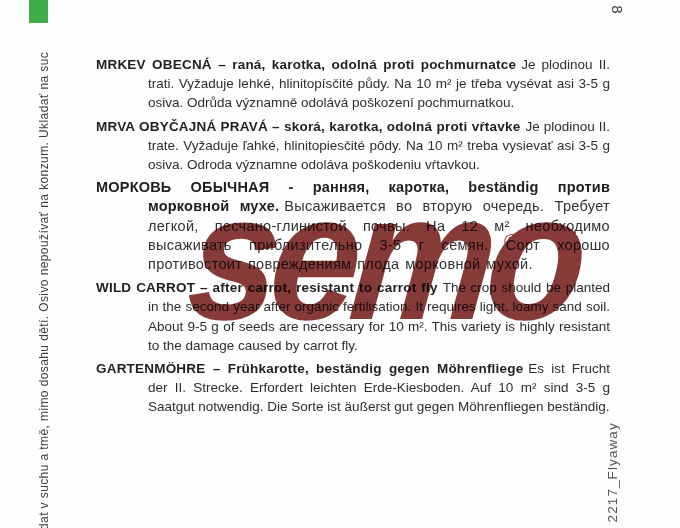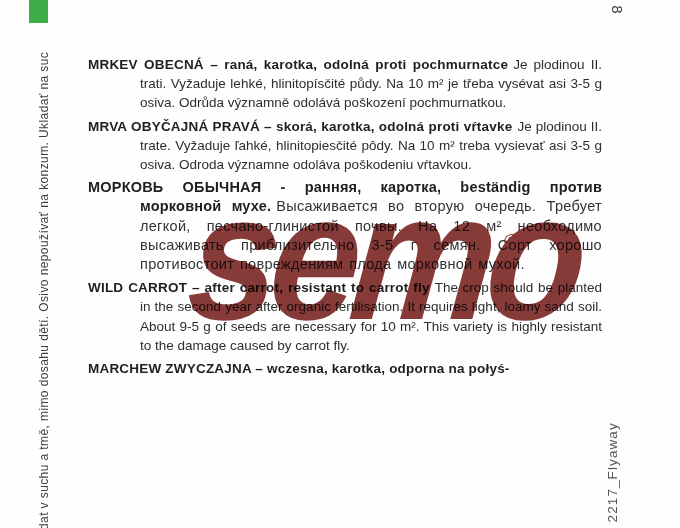--- a/index.html
+++ b/index.html
@@ -33,21 +33,21 @@
     font-size:13.5px;letter-spacing:1.1px;color:#555;
   }
   
   .page-number{
     position:absolute;left:608px;top:1px;width:18px;
     font-size:15px;color:#3a3a3a;text-align:center;
     transform:rotate(90deg);
   }
   
   .content{
-    position:absolute;left:88px;top:55px;width:514px;
+    position:absolute;left:96px;top:55px;width:514px;
   }
   .entry{
     margin:0 0 4px 0;
     padding-left:52px;text-indent:-52px;
     text-align:justify;
     font-size:13.5px;line-height:19.2px;
     color:#2e2e2e;
   }
   .entry b{
     font-weight:700;color:#1f1f1f;letter-spacing:0.2px;margin-right:5px;
@@ -93,22 +93,22 @@
   <main class="content">
 
     <p class="entry"><b>MRKEV OBECNÁ – raná, karotka, odolná proti pochmurnatce</b><span>Je plodinou II. trati. Vyžaduje lehké, hlinitopísčité půdy. Na 10 m² je třeba vysévat asi 3-5 g osiva. Odrůda významně odolává poškození pochmurnatkou.</span></p>
 
     <p class="entry"><b>MRVA OBYČAJNÁ PRAVÁ – skorá, karotka, odolná proti vŕtavke</b><span>Je plodinou II. trate. Vyžaduje ľahké, hlinitopiesčité pôdy. Na 10 m² treba vysievať asi 3-5 g osiva. Odroda významne odoláva poškodeniu vŕtavkou.</span></p>
 
     <p class="entry entry-ru"><b>МОРКОВЬ ОБЫЧНАЯ - ранняя, каротка, beständig против морковной мухе.</b><span>Высаживается во вторую очередь. Требует легкой, песчано-глинистой почвы. На 12 м² необходимо высаживать приблизительно 3-5 г семян. Сорт хорошо противостоит повреждениям плода морковной мухой.</span></p>
 
     <p class="entry"><b>WILD CARROT – after carrot, resistant to carrot fly</b><span>The crop should be planted in the second year after organic fertilisation. It requires light, loamy sand soil. About 9-5 g of seeds are necessary for 10 m². This variety is highly resistant to the damage caused by carrot fly.</span></p>
 
+    <p class="entry"><b>GARTENMÖHRE – Frühkarotte, beständig gegen Möhrenfliege</b><span>Es ist Frucht der II. Strecke. Erfordert leichten Erde-Kiesboden. Auf 10 m² sind 3-5 g Saatgut notwendig. Die Sorte ist äußerst gut gegen Möhrenfliegen beständig.</span></p>
 
-    <p class="entry"><b>MARCHEW ZWYCZAJNA – wczesna, karotka, odporna na połyś-</b><span></span></p>
 
   </main>
 
   <div class="watermark">
     <span class="wm-text">semo</span>
     <span class="wm-reg">®</span>
   </div>
 
 </div>
 

